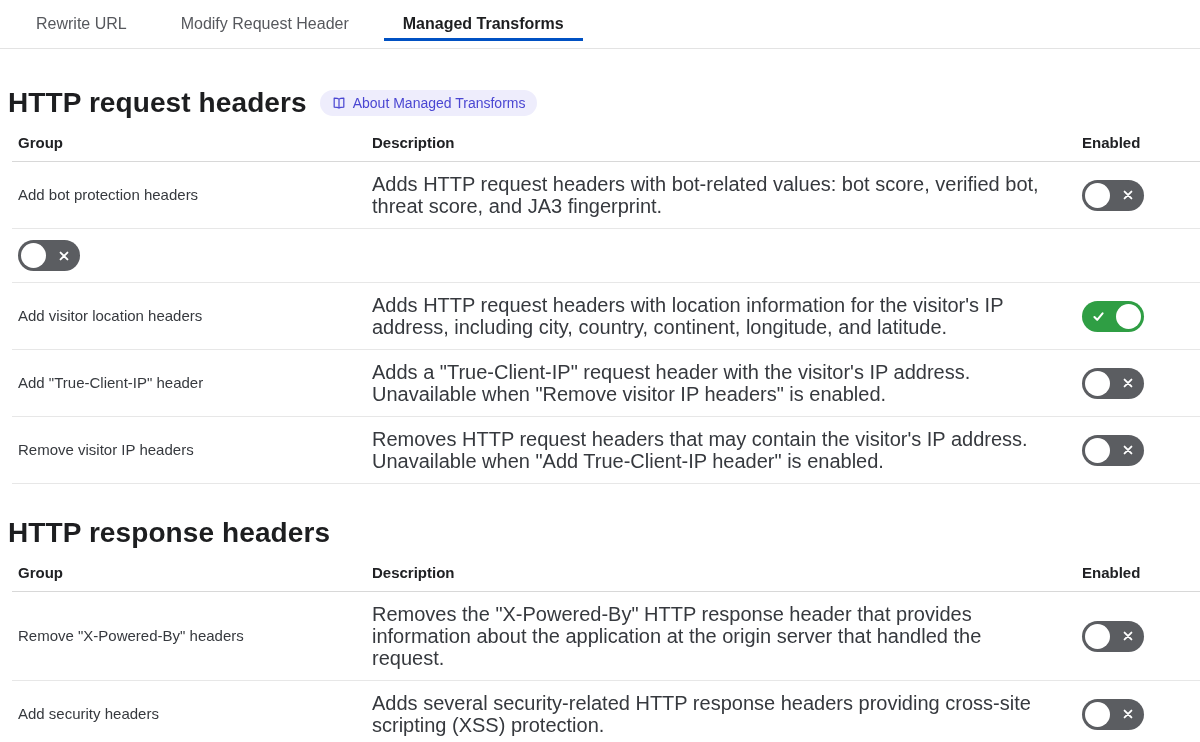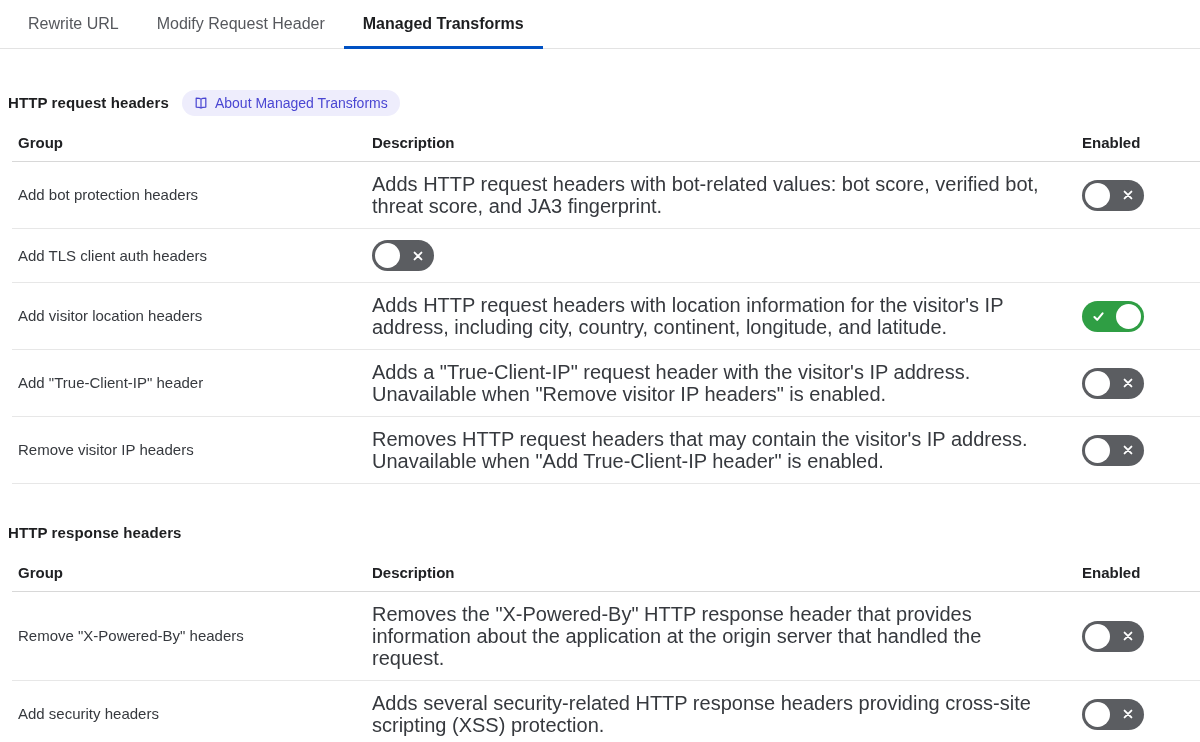--- a/index.html
+++ b/index.html
@@ -22,34 +22,34 @@
     width:1200px;height:742px;background:#ffffff;overflow:hidden;
     font-family:"Liberation Sans", sans-serif;
     -webkit-font-smoothing:antialiased;
   }
   
   .tabbar{
     display:flex;align-items:stretch;height:49px;box-sizing:border-box;
     border-bottom:1px solid var(--tabbar-border);padding-left:9px;
   }
   .tab{
-    background:none;border:none;padding:5px 19px;margin:0;cursor:pointer;
+    background:none;border:none;padding:5px 19px;margin:8px;cursor:pointer;
     display:flex;align-items:center;position:relative;
     font-family:inherit;font-size:16px;color:var(--tab-inactive);white-space:nowrap;
   }
   .tab.active{color:var(--text-dark);font-weight:600;}
   .tab.active::after{
     content:"";position:absolute;left:0;right:0;bottom:-1px;height:3px;
     background:var(--accent-blue);
   }
   
   .sec-head{display:flex;align-items:center;gap:13px;margin:41px 8px 12px 8px;}
   section + section .sec-head{margin-top:36px;}
   .sec-head h2{
-    margin:0;font-size:15px;line-height:26px;font-weight:700;color:var(--text-dark);
+    margin:0;font-size:28px;line-height:26px;font-weight:700;color:var(--text-dark);
     letter-spacing:.1px;
   }
   .badge{
     display:inline-flex;align-items:center;gap:7px;text-decoration:none;cursor:pointer;
     background:var(--badge-bg);color:var(--badge-text);
     font-size:14px;line-height:16px;padding:5px 12px;border-radius:14px;white-space:nowrap;
   }
   .badge svg{display:block;}
   
   .table{margin-left:12px;}
@@ -125,21 +125,20 @@
             <div class="cell-toggle">
               <button class="toggle off" role="switch" aria-checked="false">
                 <span class="knob"></span>
                 <svg width="12" height="12" viewBox="0 0 14 14">
                   <path d="M3 3l8 8M11 3l-8 8" stroke="#fff" stroke-width="2.2" stroke-linecap="round"></path>
                 </svg>
               </button>
             </div>
           </div>
           <div class="row">
-            <div class="cell-group">Add TLS client auth headers</div>
             <div class="cell-toggle">
               <button class="toggle off" role="switch" aria-checked="false">
                 <span class="knob"></span>
                 <svg width="12" height="12" viewBox="0 0 14 14">
                   <path d="M3 3l8 8M11 3l-8 8" stroke="#fff" stroke-width="2.2" stroke-linecap="round"></path>
                 </svg>
               </button>
             </div>
           </div>
           <div class="row">

